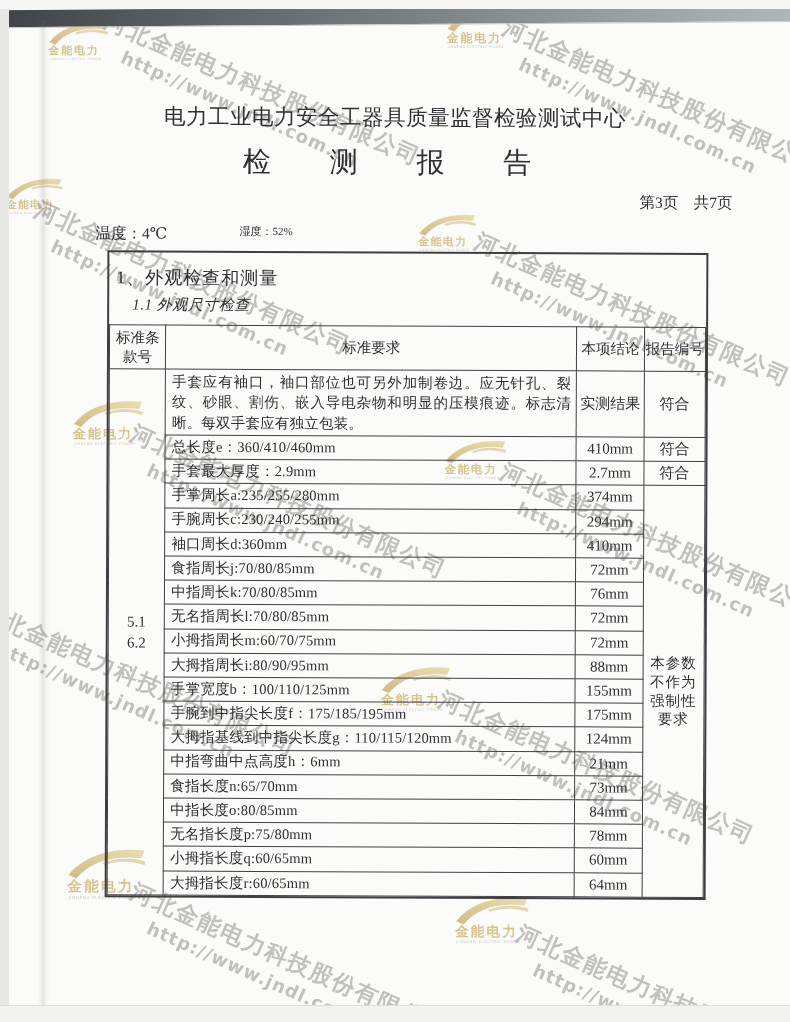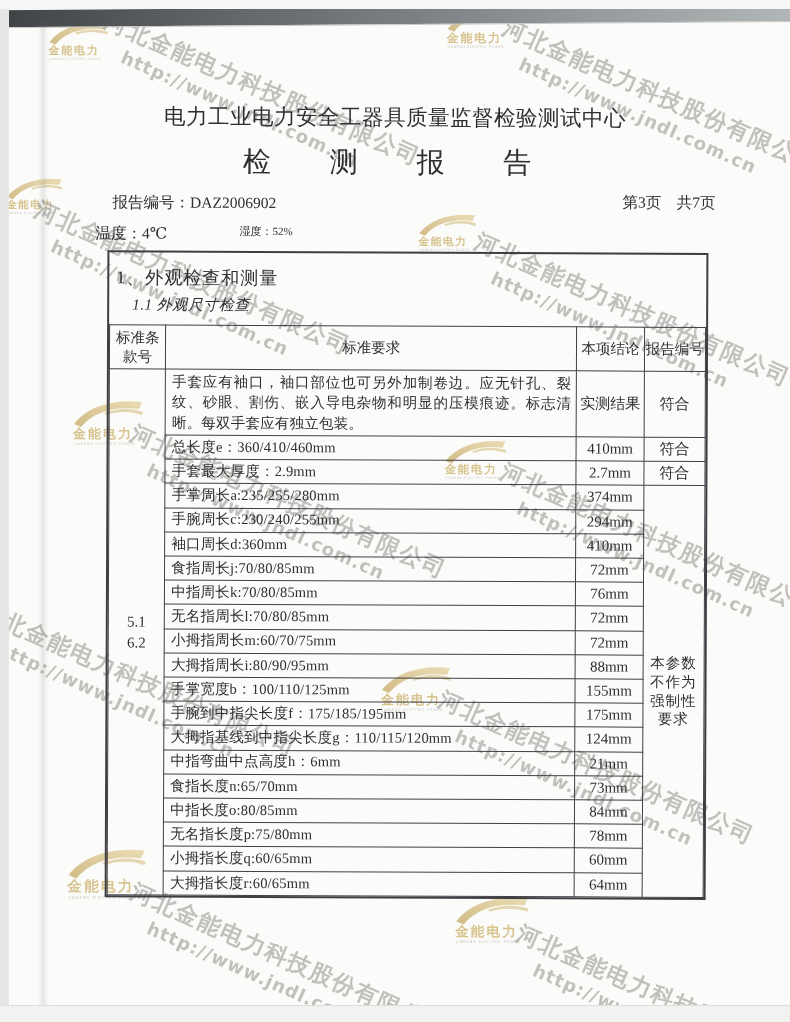--- a/index.html
+++ b/index.html
@@ -26,21 +26,21 @@
   .wm-line1{font-size:23px;letter-spacing:1.5px;}
   .wm-line2{font-size:18px;letter-spacing:1px;margin-left:30px;margin-top:1px;}
   .wm-logo{position:absolute;opacity:0.62;}
 
   
   .abs{position:absolute;}
   #content{position:absolute;inset:0;z-index:2;transform:rotate(0.25deg);transform-origin:40px 120px;}
   .center-name{left:0;top:101px;width:100%;text-align:center;font-size:21.5px;letter-spacing:0.5px;font-weight:500;}
   .report-title{left:0;top:142px;width:100%;text-align:center;font-size:28px;letter-spacing:0.55em;font-weight:500;}
   .meta-row{left:113px;top:192px;font-size:15.5px;}
-  .page-info{left:623px;top:190px;font-size:15.5px;}
+  .page-info{left:640px;top:190px;font-size:15.5px;}
   .env-temp{left:96px;top:223px;font-size:15.5px;}
   .env-hum{left:240px;top:223px;font-size:11px;}
 
   
   .big-box{position:absolute;left:108px;top:250px;width:597px;height:643px;border:2px solid #3e3d42;}
   .sec1{left:7px;top:13px;font-size:18px;letter-spacing:1px;}
   .sec2{left:23px;top:43px;font-size:15px;letter-spacing:0.5px;font-style:italic;}
   .tbl-wrap{position:absolute;left:0;right:0;top:72px;bottom:0;}
   table{width:100%;height:100%;border-collapse:collapse;table-layout:fixed;}
   th,td{border:1px solid #413f45;padding:0;font-weight:normal;vertical-align:middle;
@@ -236,21 +236,20 @@
             <div class="wm-line1">河北金能电力科技股份有限公司</div>
             <div class="wm-line2">http://www.jndl.com.cn</div>
           </div>
       </div>
     </div>
 
   <div id="content">
     <div class="abs center-name">电力工业电力安全工器具质量监督检验测试中心</div>
     <div class="abs report-title">检　测　报　告</div>
 
-    <div class="abs meta-row"><span>报告编号：</span><span>DAZ2006902</span></div>
     <div class="abs page-info">第3页　共7页</div>
 
     <div class="abs env-temp">温度：4℃</div>
     <div class="abs env-hum">湿度：52%</div>
 
     <div class="big-box">
       <div class="abs sec1">1、外观检查和测量</div>
       <div class="abs sec2">1.1 外观尺寸检查</div>
       <div class="tbl-wrap">
         <table id="insp-table">

